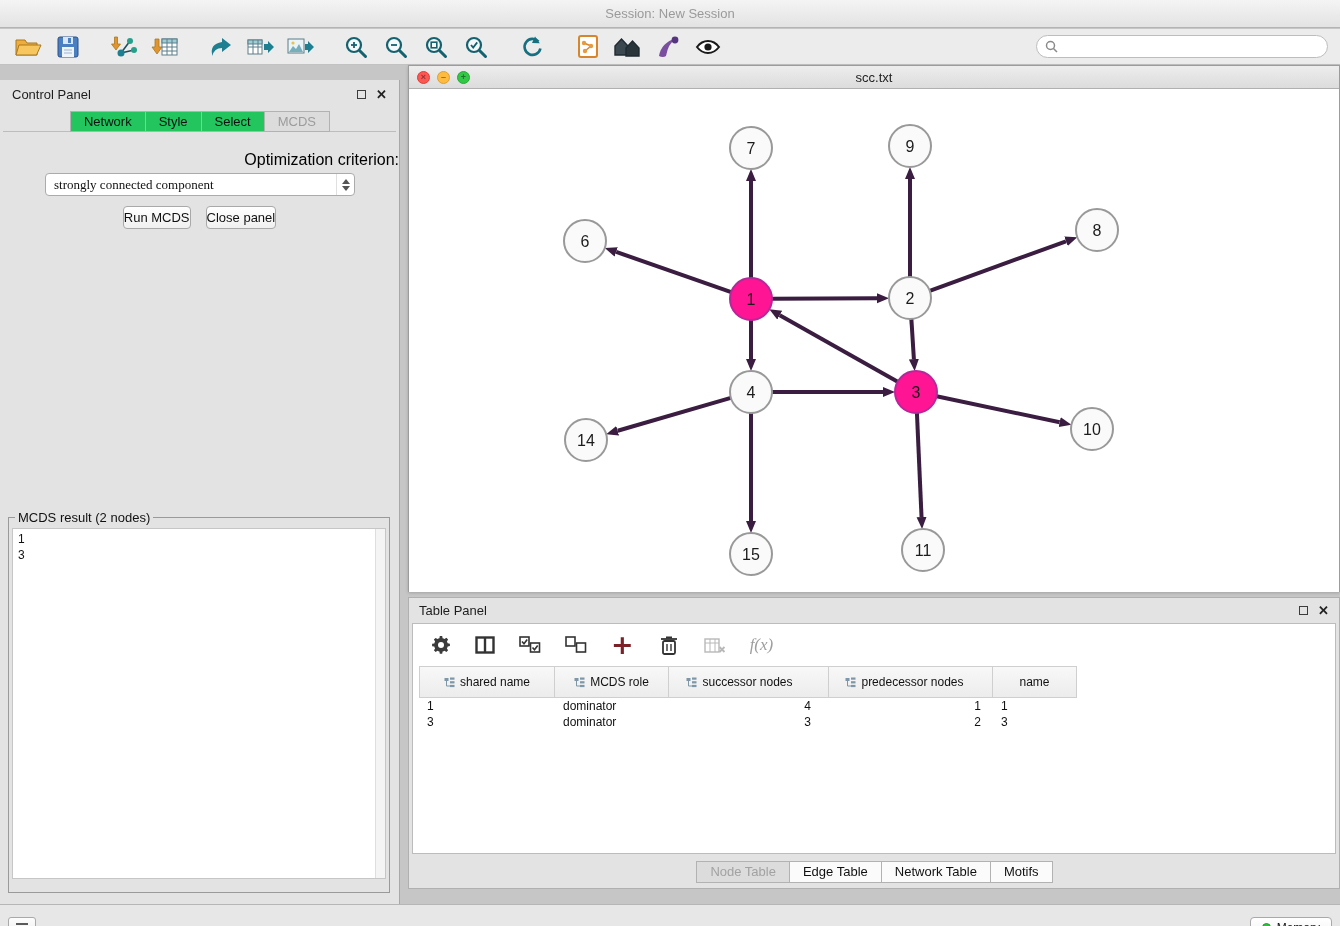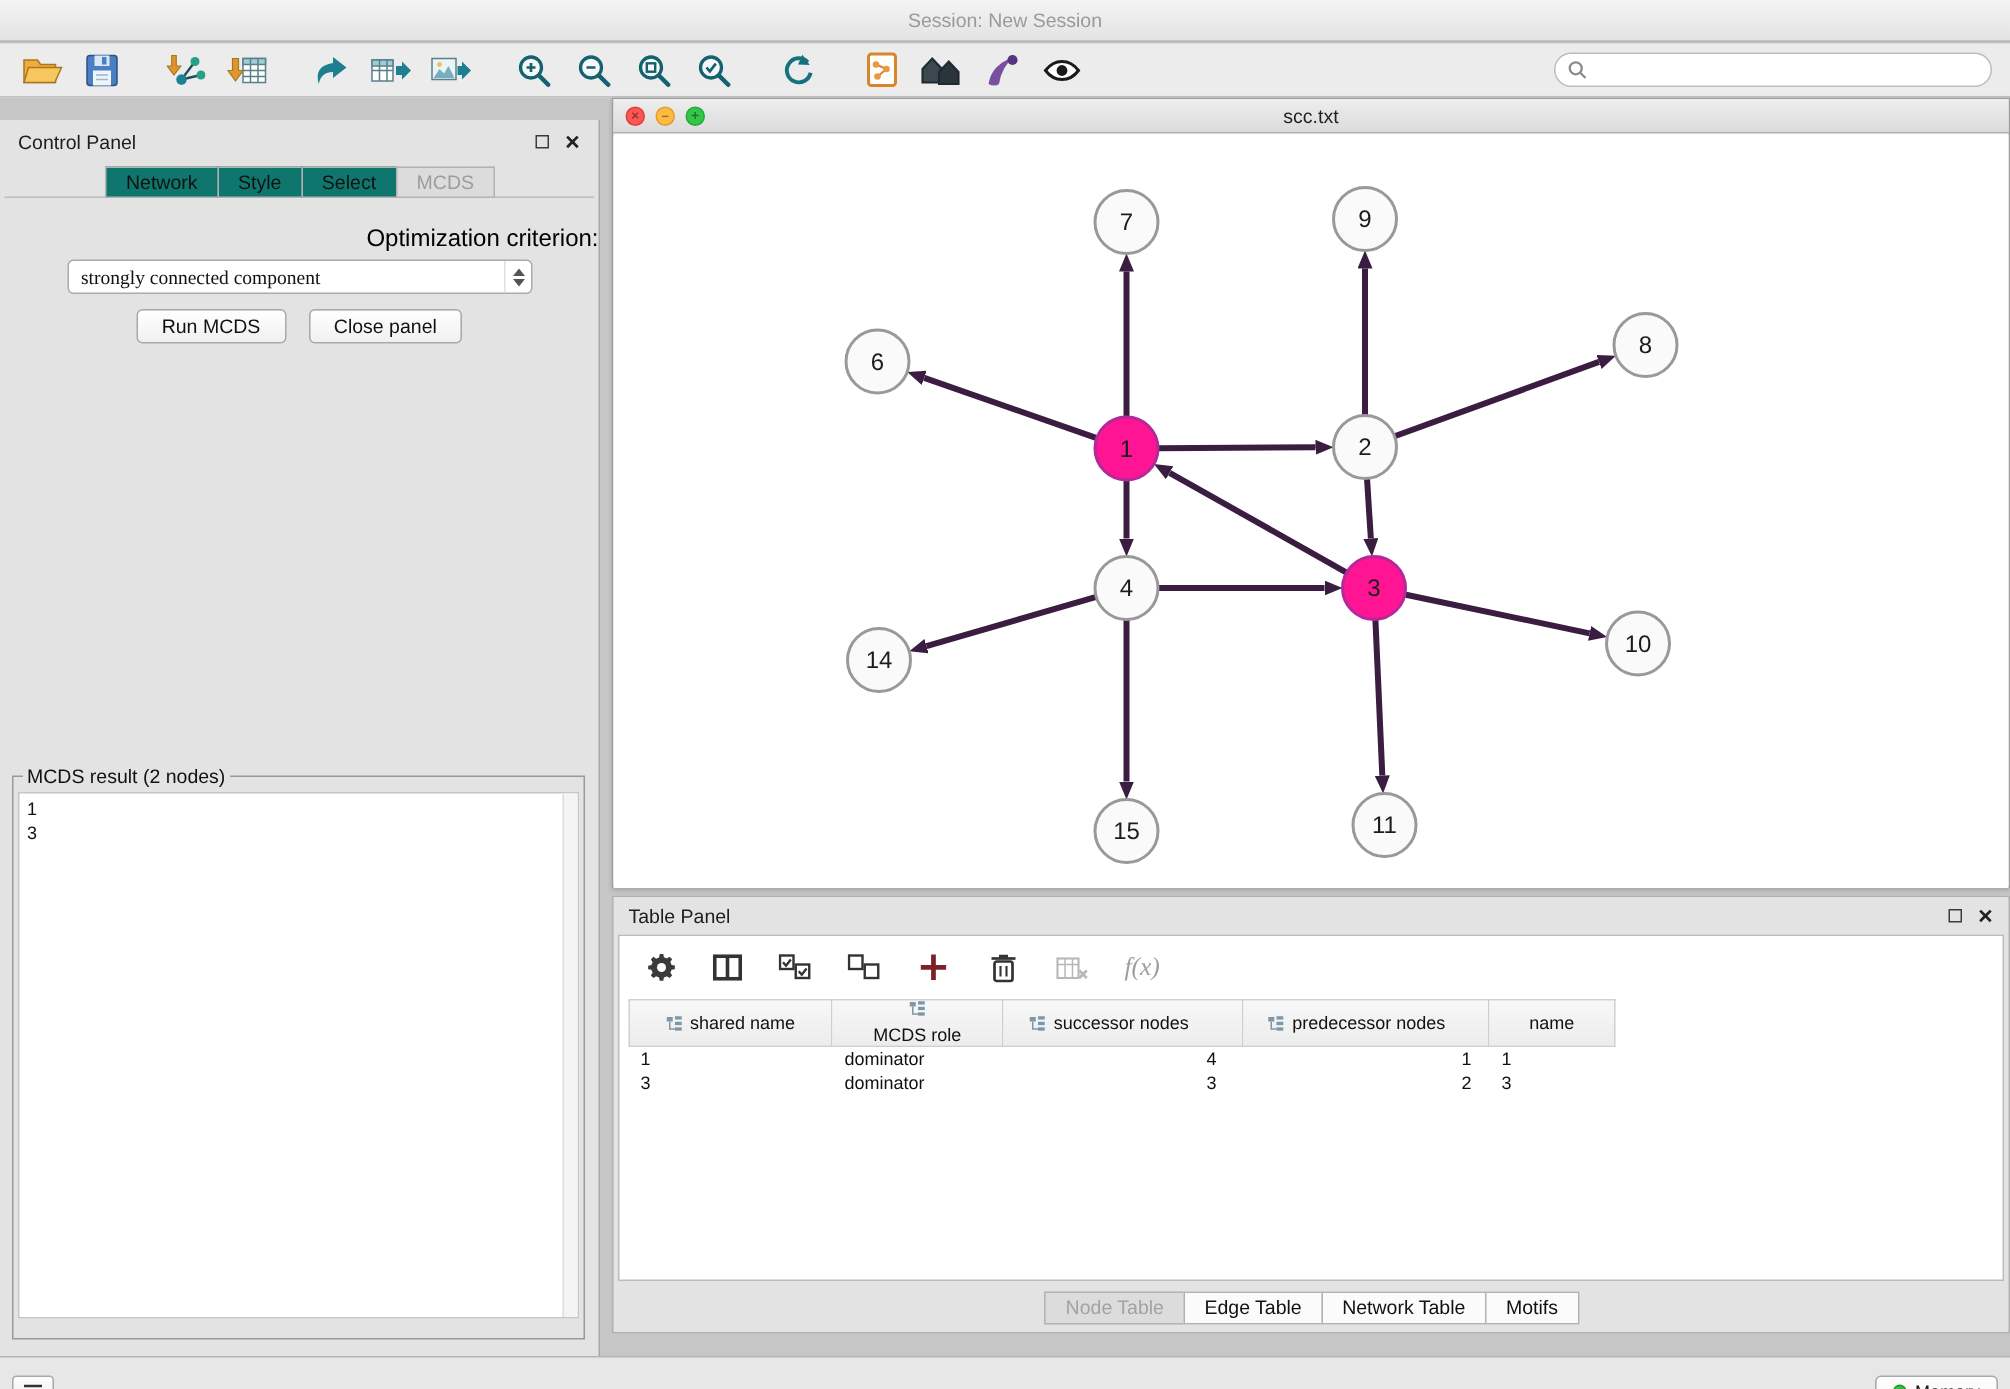--- a/index.html
+++ b/index.html
@@ -50,36 +50,36 @@
   .cp-header {
     height:28px; display:flex; align-items:center; padding:0 12px;
     font-size:13px; color:#1d1d1d;
   }
   .win-icons { margin-left:auto; display:flex; gap:10px; align-items:center; }
   .float-box { width:9px; height:9px; border:1.6px solid #3c3c3c; display:inline-block; }
   .close-x { font-size:13px; font-weight:bold; color:#222; line-height:1; }
   .cp-tabs { position:absolute; left:0; top:31px; width:100%; display:flex; justify-content:center; z-index:2; }
   .cp-tab {
     height:21px; line-height:19px; padding:0 13px; font-size:13px;
-    background:#0f766e; border:1px solid #b2b2b2; margin-right:-1px; color:#111;
+    background:#22c55e; border:1px solid #b2b2b2; margin-right:-1px; color:#111;
   }
   .cp-tab.active { background:#dcdcdc; color:#9c9c9c; }
   .cp-divider { position:absolute; left:3px; right:3px; top:51px; border-top:1px solid #bdbdbd; }
   .opt-label { position:absolute; left:0; top:71px; width:100%; text-align:right; font-size:16px; color:#000; }
   .dropdown {
     position:absolute; left:45px; top:93px; width:310px; height:23px;
     background:#fff; border:1px solid #ababab; border-radius:4px;
     display:flex; align-items:center; padding-left:8px; font-size:13px; color:#111;font-family:Liberation Serif, serif;
   }
   .stepper { margin-left:auto; width:18px; height:100%; display:flex; flex-direction:column; align-items:center; justify-content:center; gap:2px; border-left:1px solid #e0e0e0; }
   .tri-up    { width:0; height:0; border-left:4px solid transparent; border-right:4px solid transparent; border-bottom:5px solid #555; }
   .tri-down  { width:0; height:0; border-left:4px solid transparent; border-right:4px solid transparent; border-top:5px solid #555; }
   .cp-buttons { position:absolute; left:0; top:126px; width:100%; display:flex; justify-content:center; gap:15px; }
   .btn {
-    height:23px; padding:0 16px; font-size:13px; color:#111;
+    height:23px; padding:0 0; font-size:13px; color:#111;
     background:linear-gradient(#ffffff,#f0f0f0); border:1px solid #a9a9a9; border-radius:4px;
     font-family:"Liberation Sans", sans-serif;
   }
   .result-fieldset {
     position:absolute; left:8px; top:430px; width:382px; height:383px;
     border:1px solid #9a9a9a; margin:0; padding:3px; background:#e3e3e3;
   }
   .result-fieldset legend { font-size:13px; color:#111; padding:0 3px; margin-left:3px; }
   .result-list {
     width:100%; height:351px; background:#fff; border:1px solid #c6c6c6;
@@ -124,21 +124,21 @@
   .th {
     height:32px; background:linear-gradient(#f8f8f8,#ececec);
     border:1px solid #cfcfcf; border-left:none;
     display:flex; align-items:center; justify-content:center; gap:5px;
     font-size:12px; color:#111;
   }
   .th:first-child { border-left:1px solid #cfcfcf; }
   .tr { display:flex; height:16px; align-items:center; }
   .td { font-size:12px; color:#111; padding-left:8px; overflow:hidden; white-space:nowrap; }
   .td.num { text-align:right; padding-left:0; }
-  .c0 { width:136px; } .c1 { width:114px;flex-direction:column; } .c2 { width:160px; padding-right:18px; } .c3 { width:164px; padding-right:12px; } .c4 { width:84px; }
+  .c0 { width:136px; } .c1 { width:114px; } .c2 { width:160px; padding-right:18px; } .c3 { width:164px; padding-right:12px; } .c4 { width:84px; }
   .tp-tabs { position:absolute; left:0; bottom:5px; width:100%; display:flex; justify-content:center; }
   .tp-tab {
     height:22px; line-height:20px; padding:0 13px; font-size:13px;
     background:#fbfbfb; border:1px solid #b2b2b2; margin-right:-1px; color:#111; font-weight:normal;
   }
   .tp-tab.active { background:#dcdcdc; color:#a2a2a2; }
 
   
   .statusbar {
     position:absolute; left:0; top:904px; width:1340px; height:46px;

